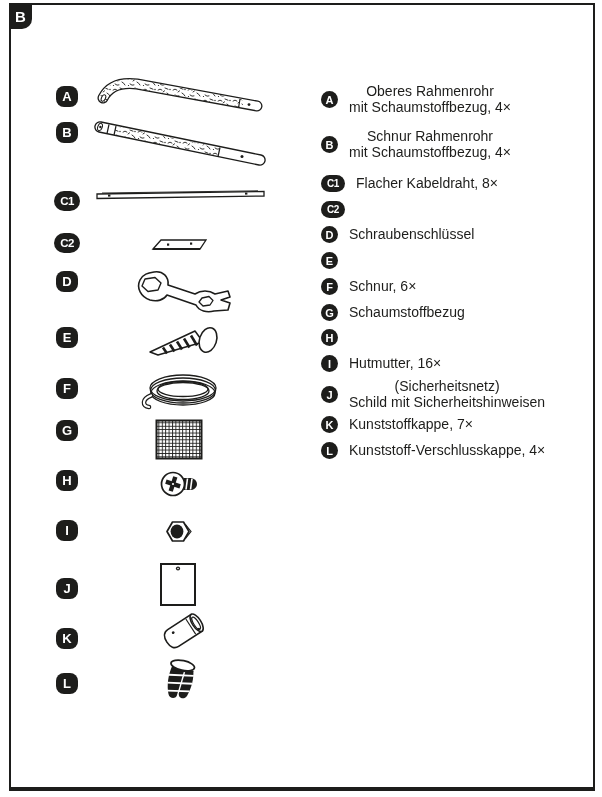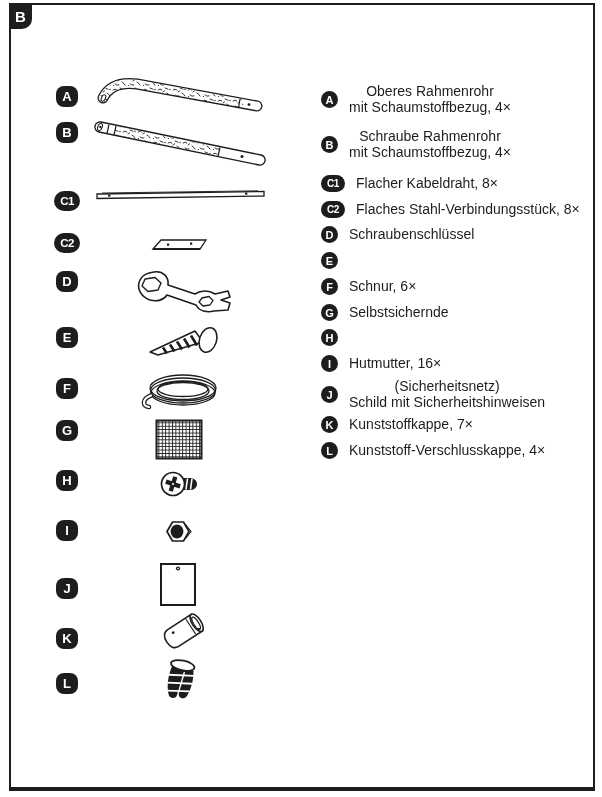--- a/index.html
+++ b/index.html
@@ -180,37 +180,34 @@
         <span class="rbadge">A</span>
         <span class="rtext">
           <span>Oberes Rahmenrohr</span>
           <span>mit Schaumstoffbezug, 4×</span>
         </span>
       </div>
 
       <div class="row" style="top:124px">
         <span class="rbadge">B</span>
         <span class="rtext">
-          <span>Schraube Rahmenrohr</span>
+          <span>Schnur Rahmenrohr</span>
           <span>mit Schaumstoffbezug, 4×</span>
         </span>
       </div>
 
       <div class="row" style="top:170px">
         <span class="rbadge wide">C1</span>
         <span class="rtext">
           <span>Flacher Kabeldraht, 8×</span>
         </span>
       </div>
 
       <div class="row" style="top:196px">
         <span class="rbadge wide">C2</span>
-        <span class="rtext">
-          <span>Flaches Stahl-Verbindungsstück, 8×</span>
-        </span>
       </div>
 
       <div class="row" style="top:221px">
         <span class="rbadge">D</span>
         <span class="rtext">
           <span>Schraubenschlüssel</span>
         </span>
       </div>
 
       <div class="row" style="top:247px">
@@ -220,21 +217,21 @@
       <div class="row" style="top:273px">
         <span class="rbadge">F</span>
         <span class="rtext">
           <span>Schnur, 6×</span>
         </span>
       </div>
 
       <div class="row" style="top:299px">
         <span class="rbadge">G</span>
         <span class="rtext">
-          <span>Selbstsichernde</span>
+          <span>Schaumstoffbezug</span>
         </span>
       </div>
 
       <div class="row" style="top:324px">
         <span class="rbadge">H</span>
       </div>
 
       <div class="row" style="top:350px">
         <span class="rbadge">I</span>
         <span class="rtext">

